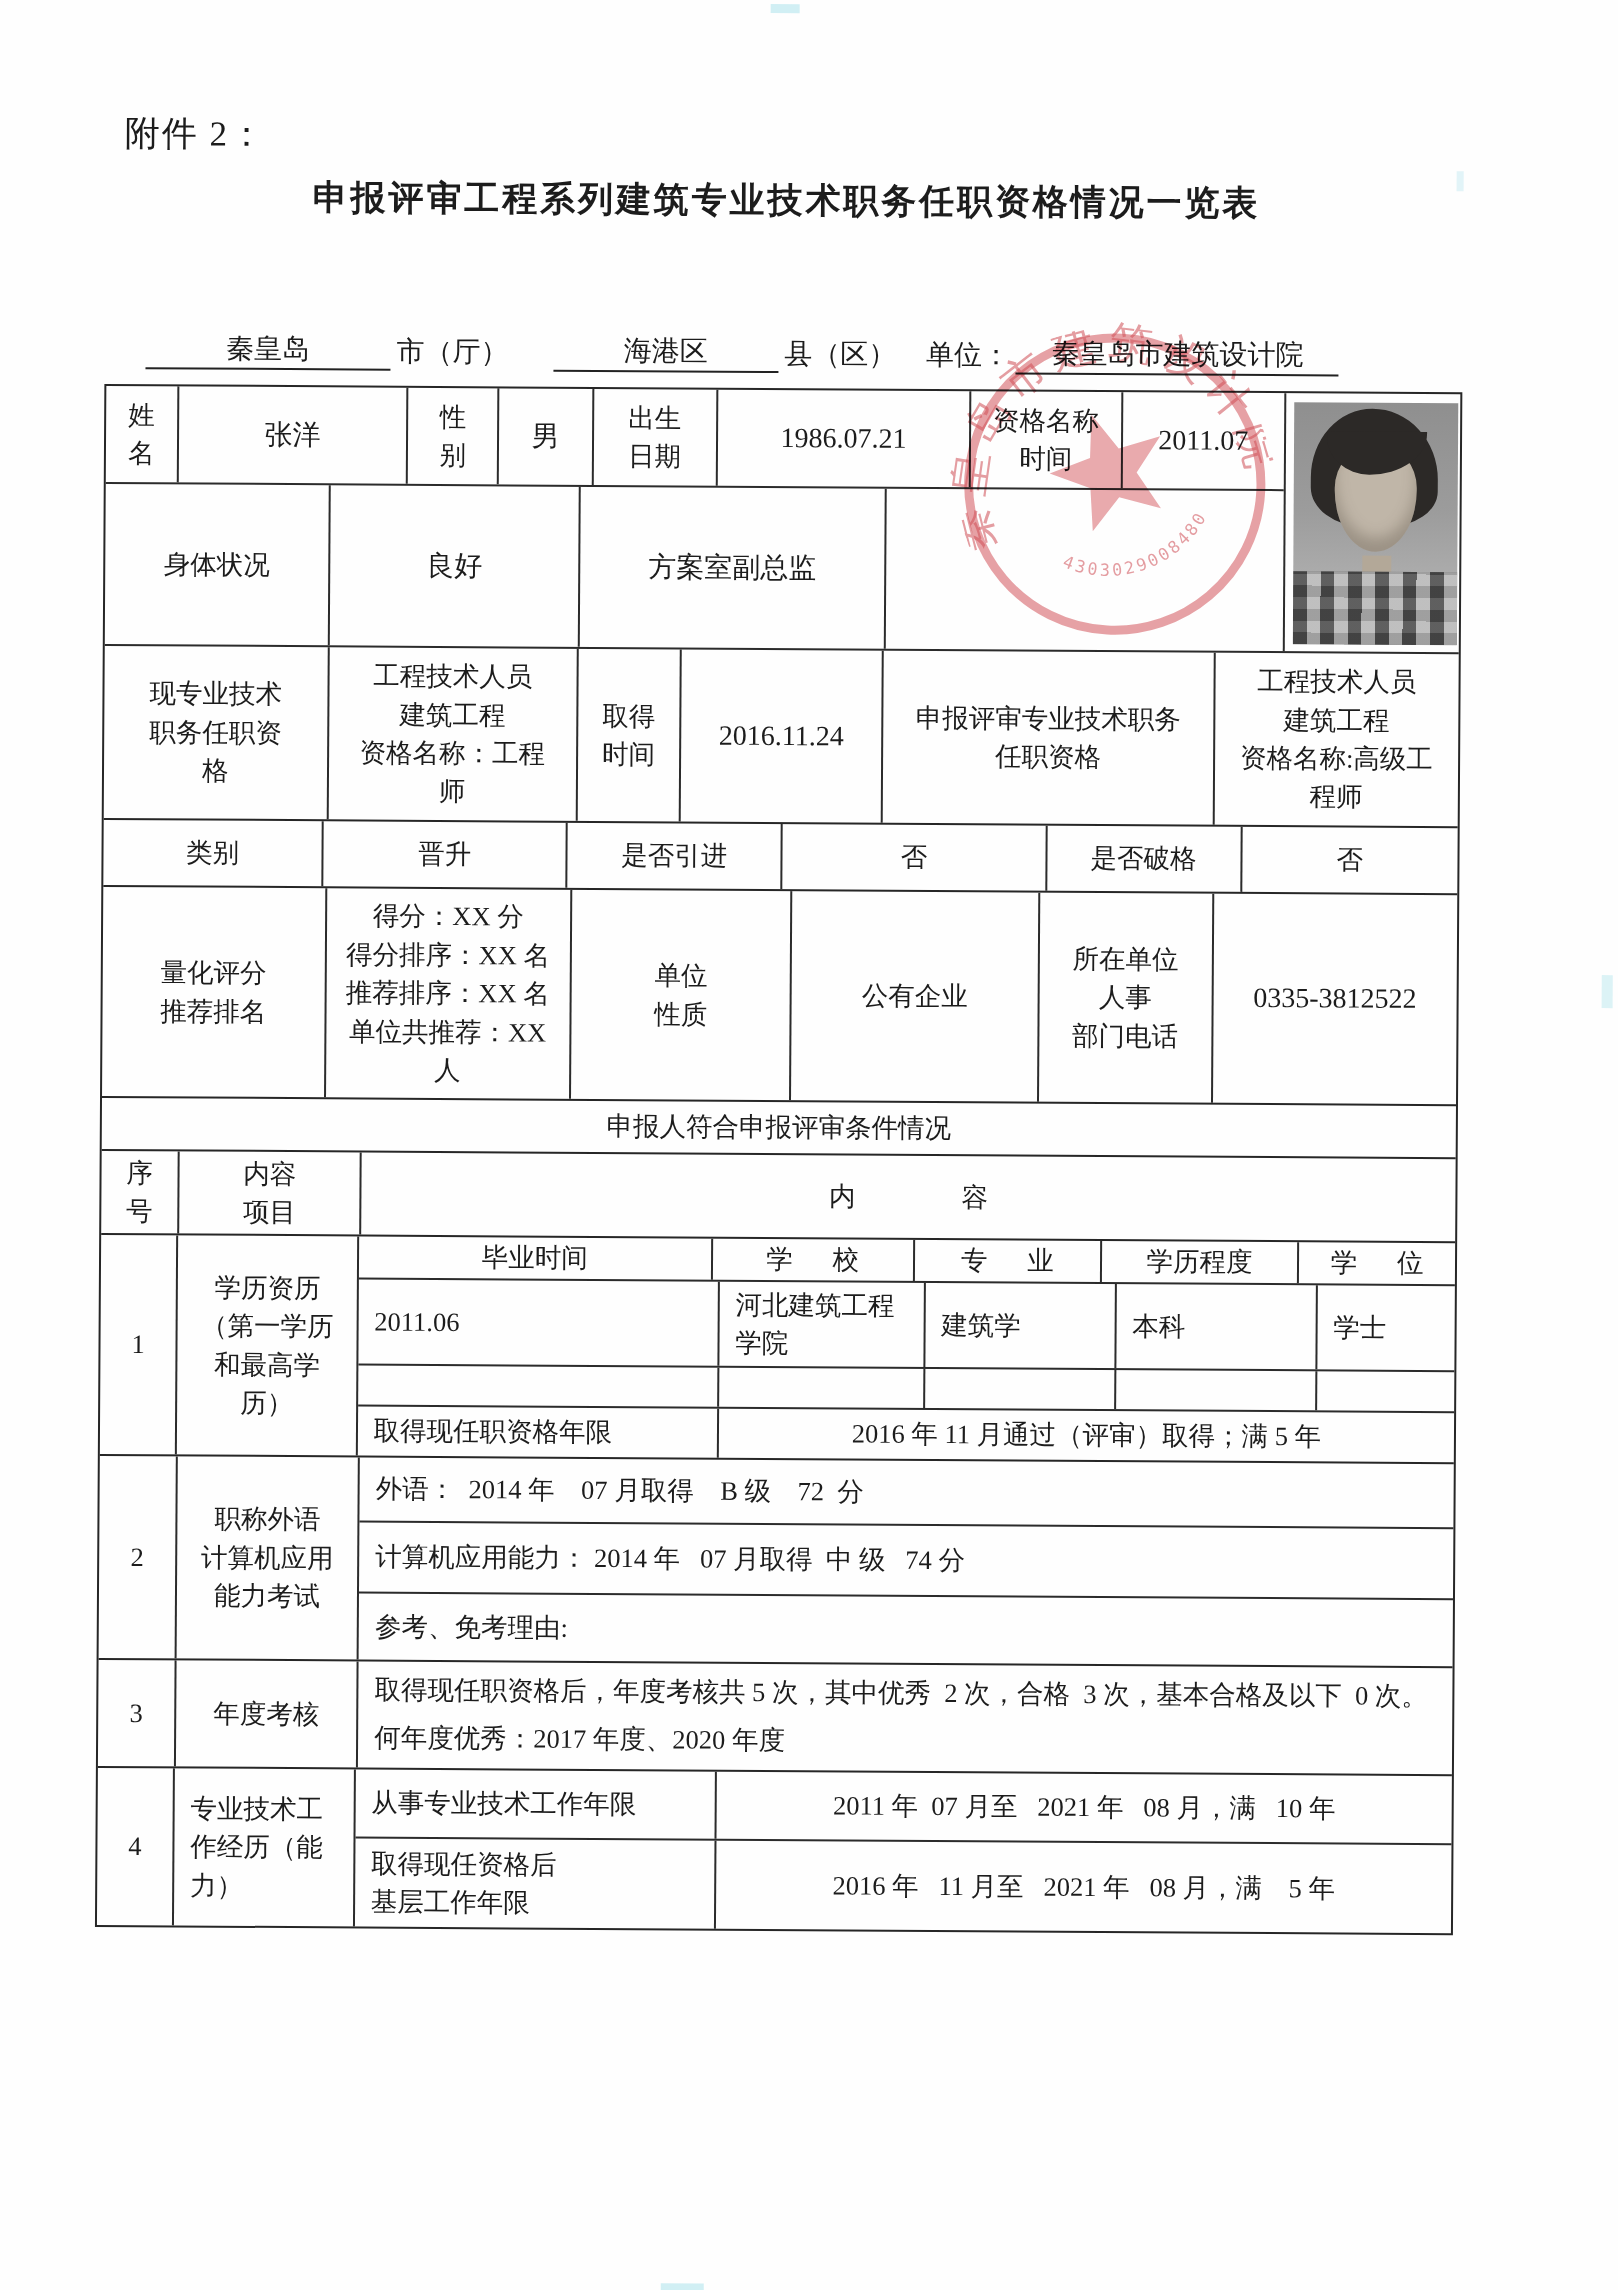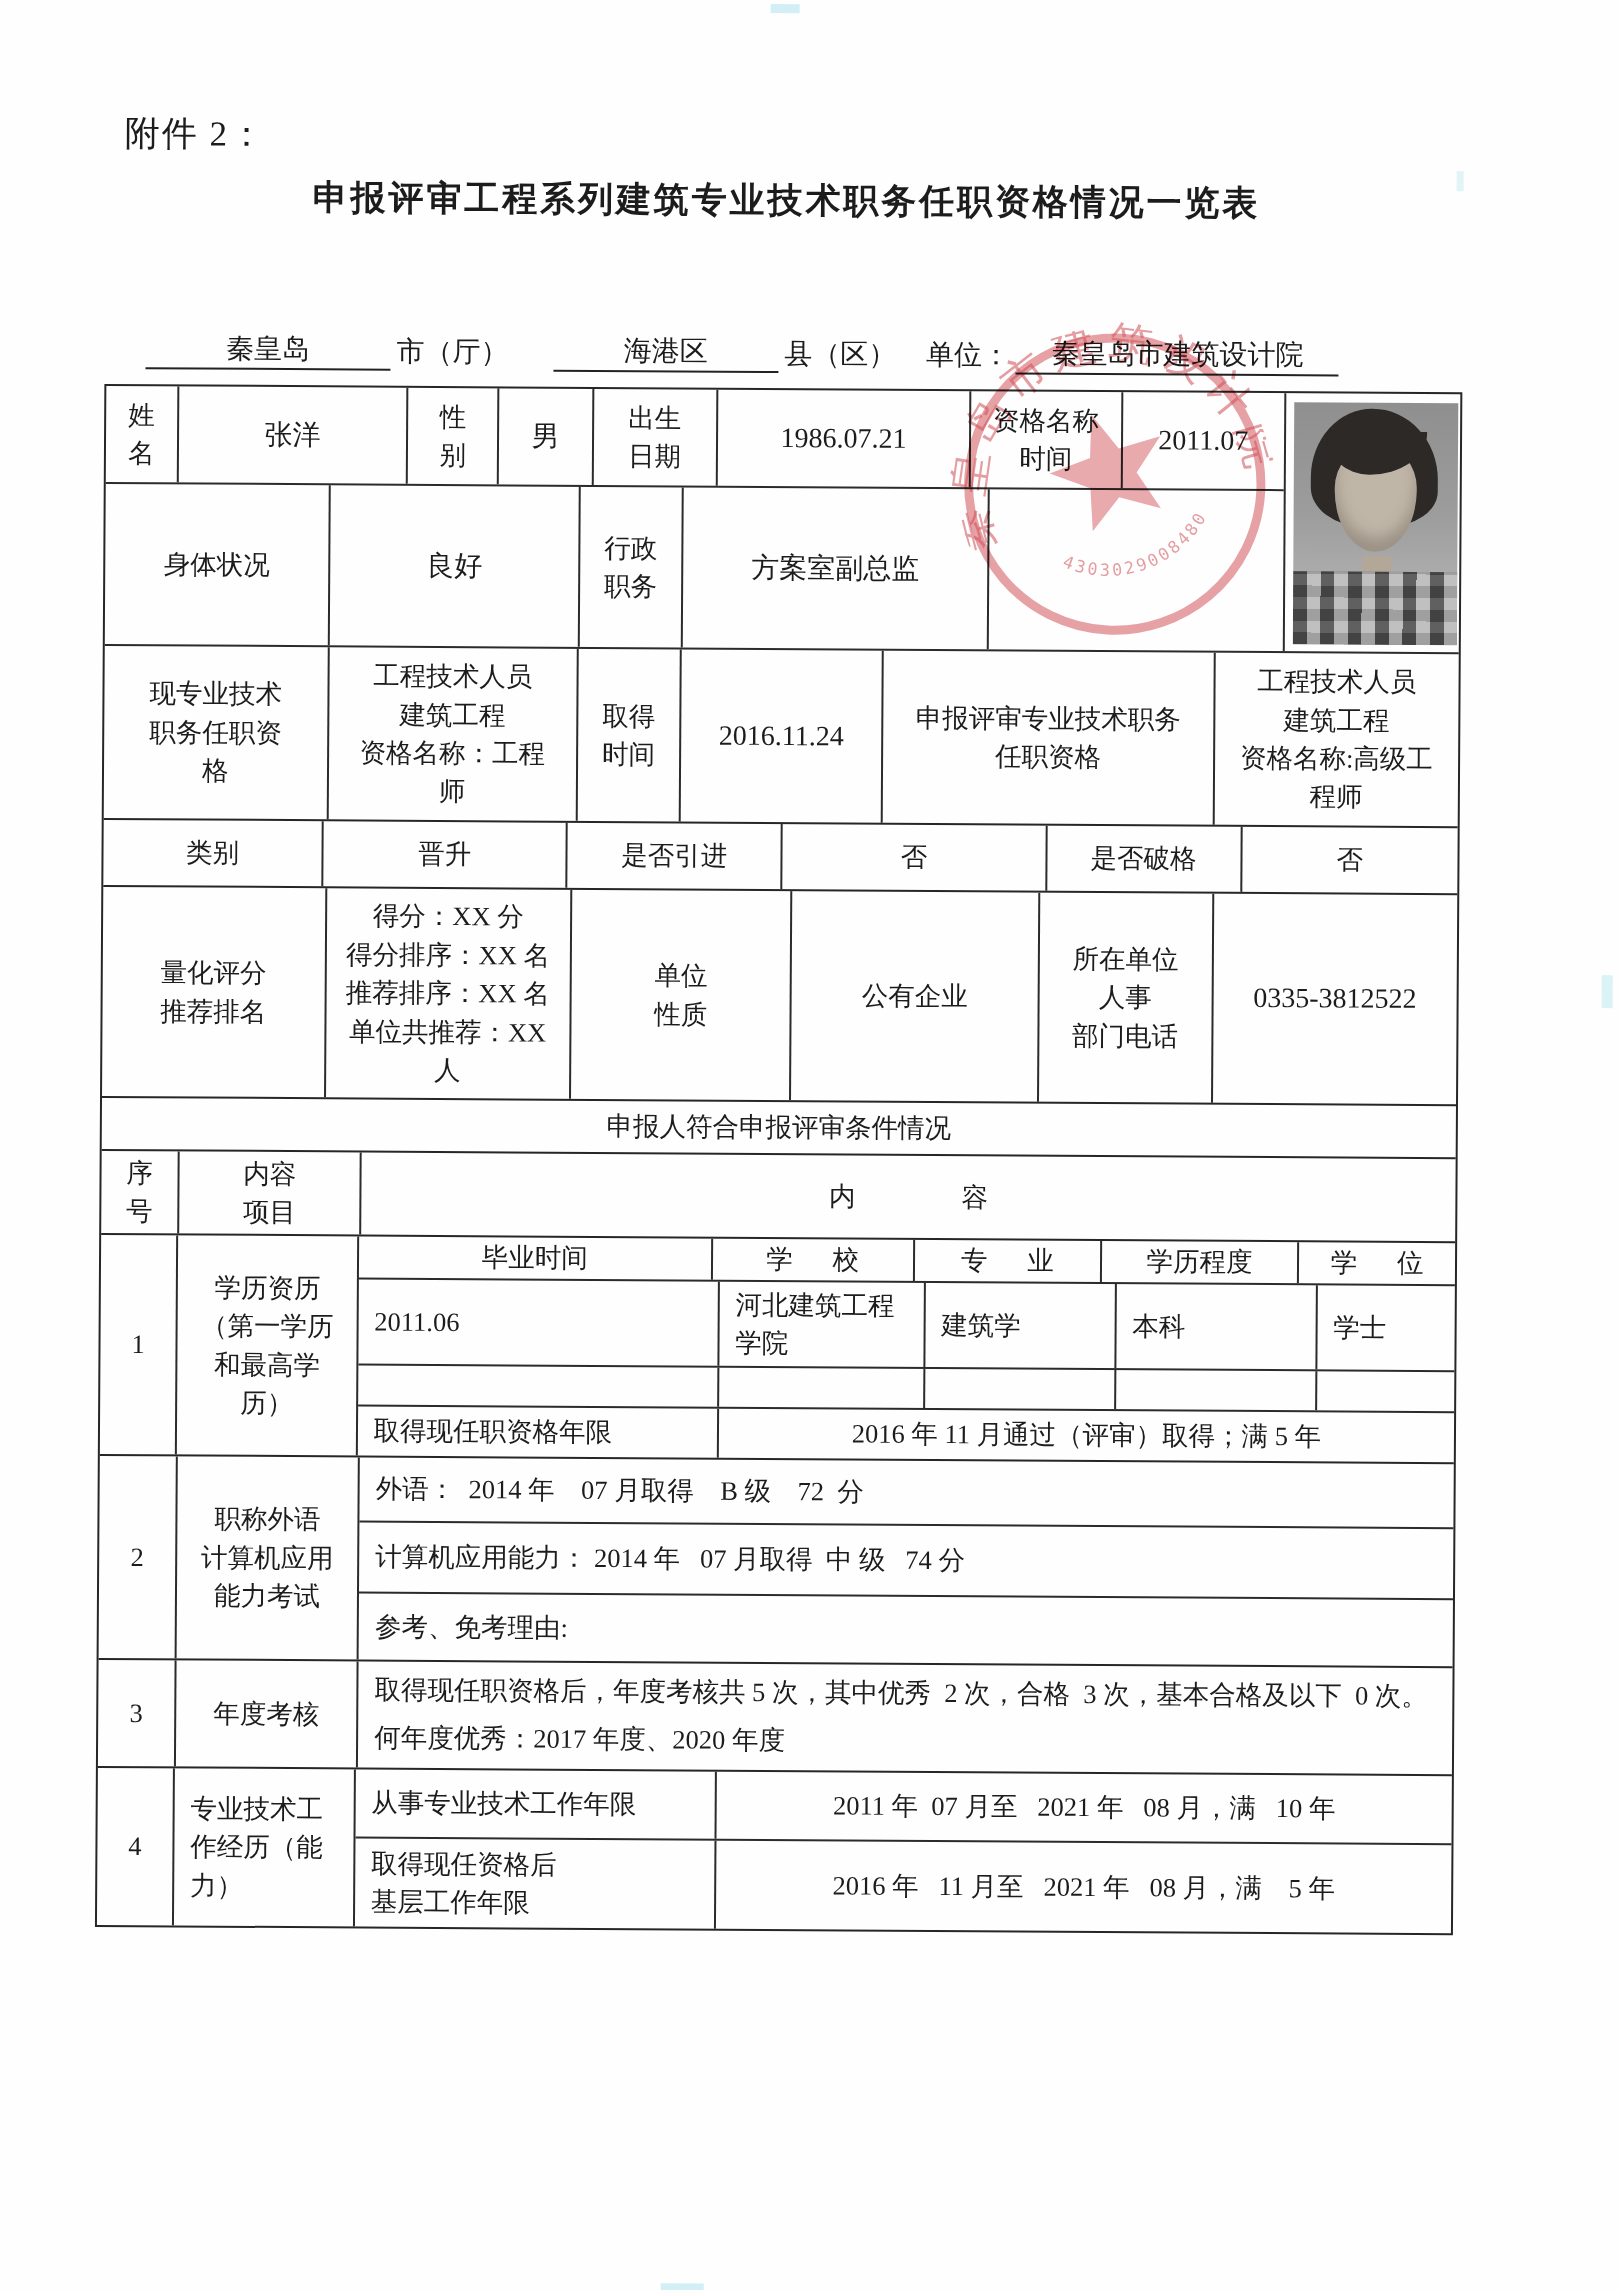--- a/index.html
+++ b/index.html
@@ -89,22 +89,20 @@
           <div class="cell" style="width:127px">出生
 日期</div>
           <div class="cell big" style="width:259px">1986.07.21</div>
           <div class="cell" style="width:155px">资格名称
 时间</div>
           <div class="cell big last" style="width:165px">2011.07</div>
         </div>
         <div class="subrow" style="height:160px">
           <div class="cell" style="width:225px">身体状况</div>
           <div class="cell big" style="width:250px">良好</div>
-          <div class="cell" style="width:103px">行政
-职务</div>
           <div class="cell big" style="width:306px">方案室副总监</div>
         </div>
       </div>
       <div class="cell last photo-cell" style="width:179px;border-left:2px solid #2b2b2b">
         <div class="photo">
           <div class="hair"></div>
           <div class="face"></div>
           <div class="fringe"></div>
           <div class="neck"></div>
           <div class="shirt"></div>

